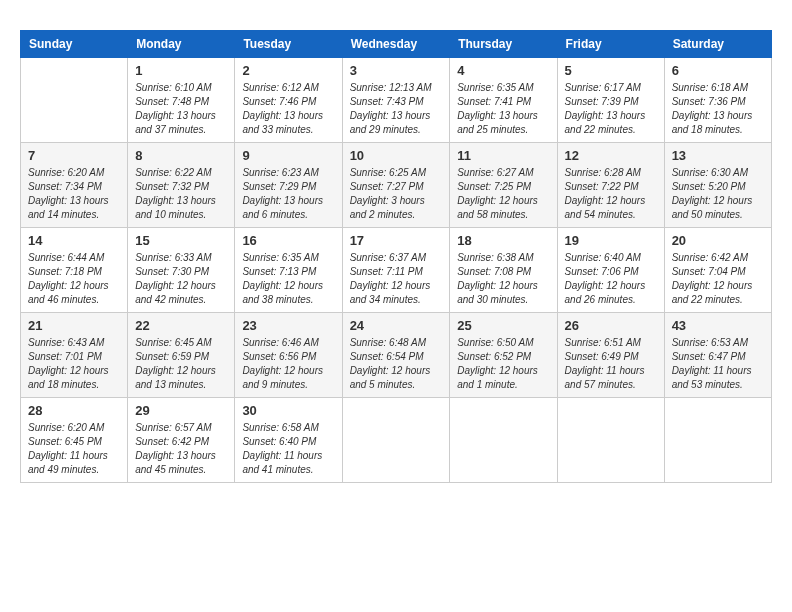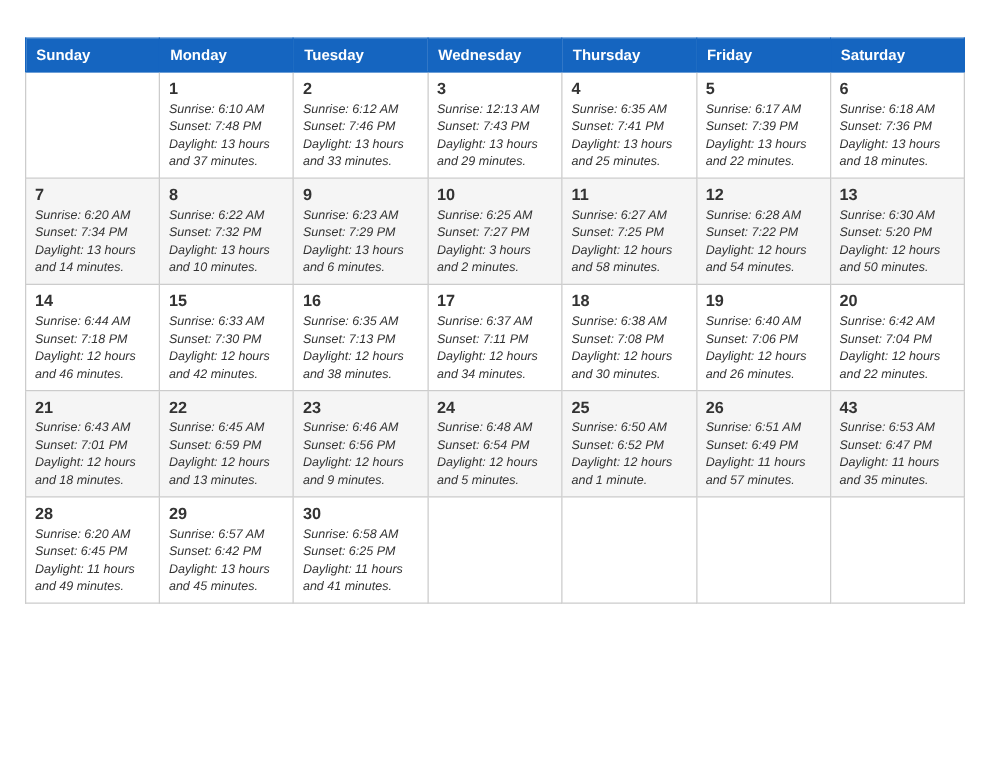--- a/index.html
+++ b/index.html
@@ -332,21 +332,21 @@
           <span>Sunrise: 6:51 AM</span><br>
           <span>Sunset: 6:49 PM</span><br>
           <span>Daylight: 11 hours and 57 minutes.</span>
         </div>
       </td>
         <td>
         <span class="day-number">43</span>
         <div class="day-info">
           <span>Sunrise: 6:53 AM</span><br>
           <span>Sunset: 6:47 PM</span><br>
-          <span>Daylight: 11 hours and 35 minutes.</span>
+          <span>Daylight: 11 hours and 53 minutes.</span>
         </div>
       </td>
       </tr>
       <tr>
         <td>
         <span class="day-number">28</span>
         <div class="day-info">
           <span>Sunrise: 6:20 AM</span><br>
           <span>Sunset: 6:45 PM</span><br>
           <span>Daylight: 11 hours and 49 minutes.</span>
@@ -357,21 +357,21 @@
         <div class="day-info">
           <span>Sunrise: 6:57 AM</span><br>
           <span>Sunset: 6:42 PM</span><br>
           <span>Daylight: 13 hours and 45 minutes.</span>
         </div>
       </td>
         <td>
         <span class="day-number">30</span>
         <div class="day-info">
           <span>Sunrise: 6:58 AM</span><br>
-          <span>Sunset: 6:25 PM</span><br>
+          <span>Sunset: 6:40 PM</span><br>
           <span>Daylight: 11 hours and 41 minutes.</span>
         </div>
       </td>
         <td class="empty-cell"></td>
         <td class="empty-cell"></td>
         <td class="empty-cell"></td>
         <td class="empty-cell"></td>
       </tr>
     </tbody>
 </table>

